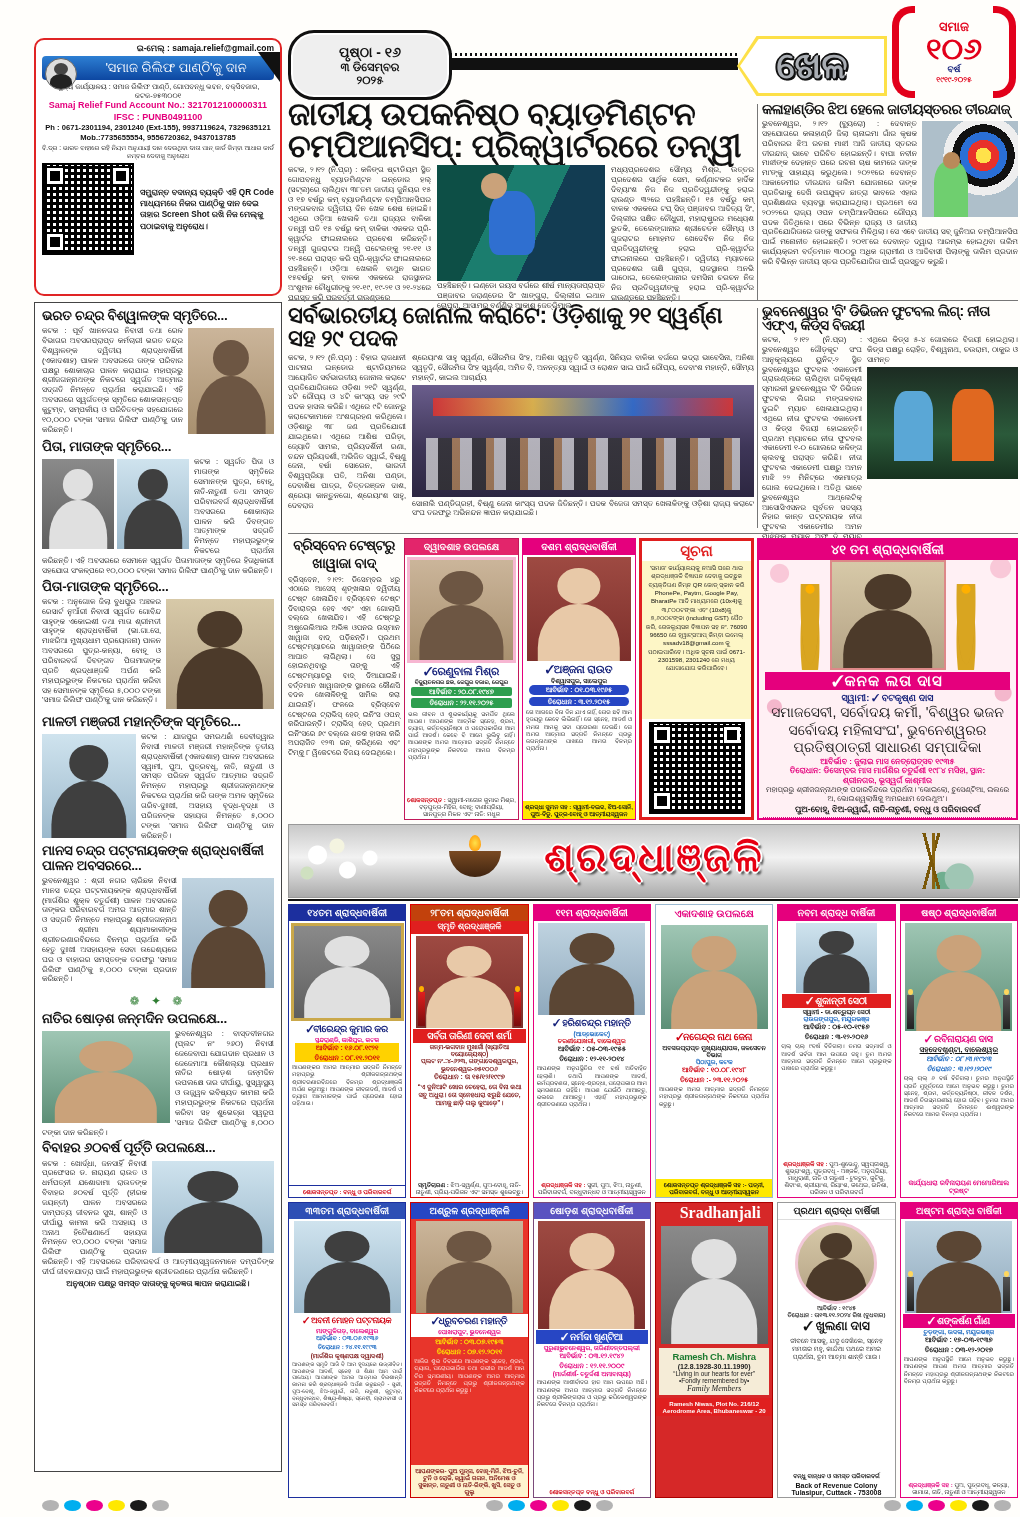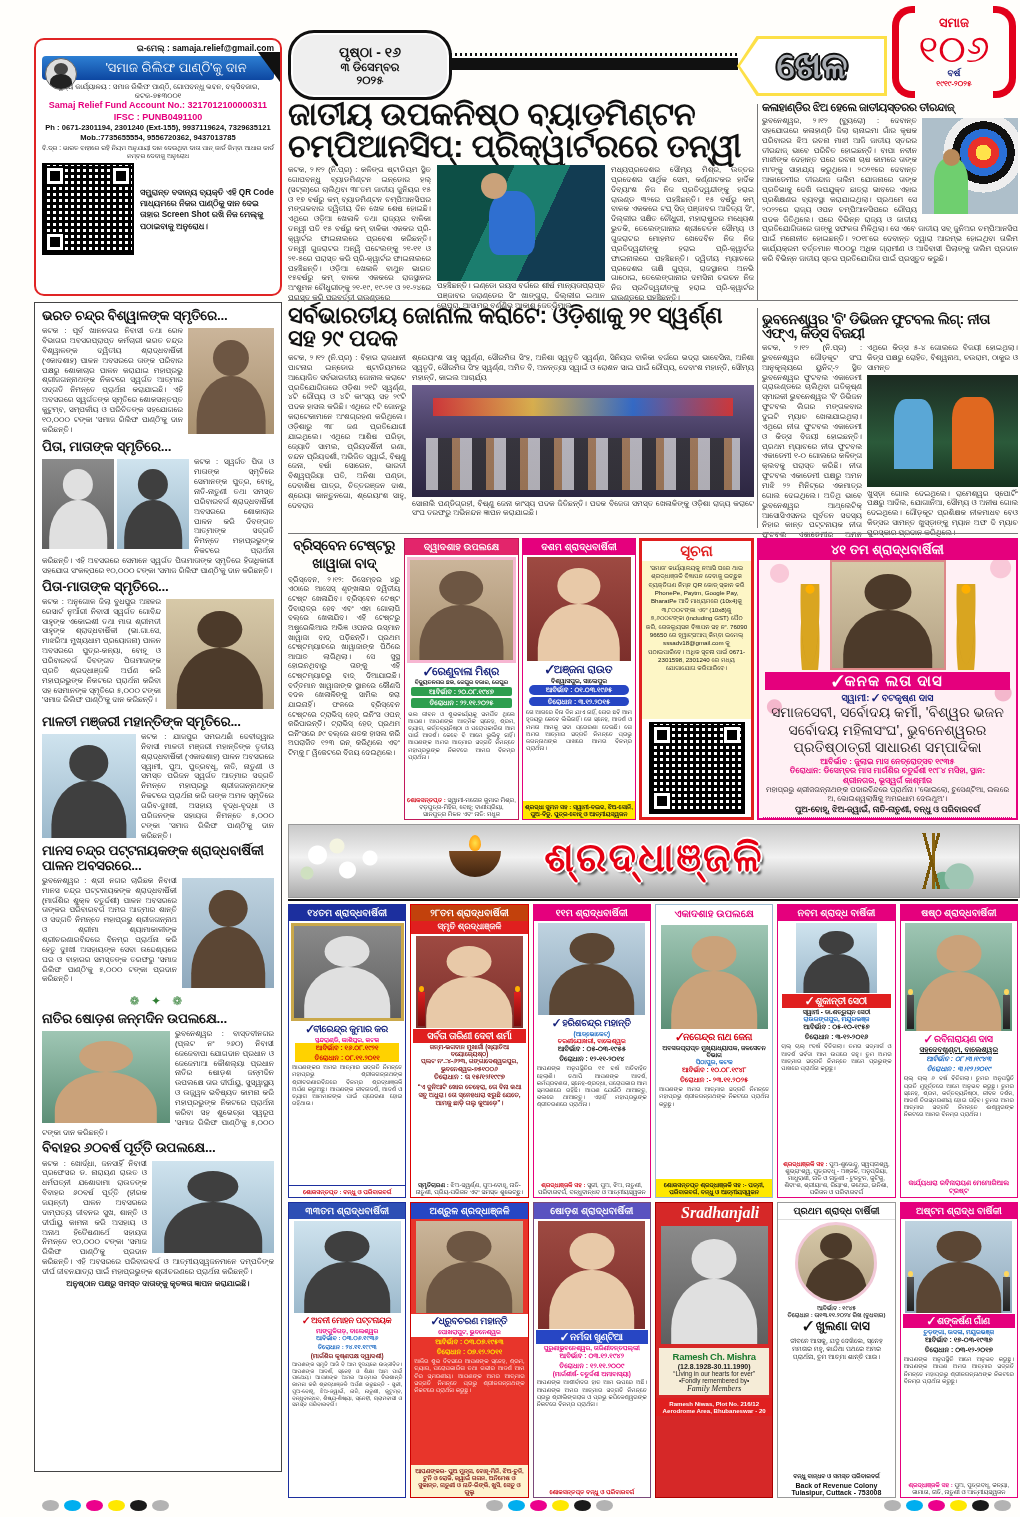--- a/index.html
+++ b/index.html
@@ -62,51 +62,51 @@
          clip-path:polygon(0 50%,13% 0,100% 0,100% 100%,13% 100%);background:#fde047;}
   .khela .in{position:absolute;inset:3px;clip-path:polygon(0 50%,13% 0,100% 0,100% 100%,13% 100%);
          background:#fff;display:flex;align-items:center;justify-content:center;}
   .khela .t{font-size:36px;font-weight:bold;color:#a9adb3;
          text-shadow:-2px 0 #111,2px 0 #111,0 -2px #111,0 2px #111,2px 2px #111;}
   .slogo{position:absolute;left:892px;top:6px;width:124px;height:92px;display:flex;align-items:stretch;}
   .slogo .br{width:16px;border:7px solid #e2001a;} 
   .slogo .br.l{border-right:none;border-radius:20px 0 0 20px;}
   .slogo .br.r{border-left:none;border-radius:0 20px 20px 0;}
   .slogo .mid{flex:1;text-align:center;color:#e2001a;display:flex;flex-direction:column;justify-content:center;}
-  .slogo .nm{font-size:13px;font-weight:bold;} .slogo .num{font-size:38px;font-weight:normal;line-height:.95;}
+  .slogo .nm{font-size:13px;font-weight:bold;} .slogo .num{font-size:30px;font-weight:bold;line-height:.95;}
   .slogo .wd{font-size:9px;color:#14207a;font-weight:bold;} .slogo .yr{font-size:7.5px;font-weight:bold;}
 
   
   .hl{font-weight:bold;letter-spacing:-.5px;line-height:1;margin:0 0 3px 0;}
   .art{position:absolute;box-sizing:border-box;}
   .art p{margin:0;font-size:7.6px;text-align:justify;line-height:1.3;}
   .a1{left:288px;top:98px;width:466px;height:200px;}
   .a1 .hl{font-size:32px;}
   .a1 .cols{display:flex;gap:6px;}
   .a1 .c{flex:1;}
   .a1 .midc{width:168px;flex:0 0 168px;}
   .badphoto{width:168px;height:116px;background:linear-gradient(115deg,#0d4f46 0 35%,#1b7d6e 35% 60%,#123c52 60%);}
   .badphoto::before{content:"";position:absolute;left:52px;top:26px;width:46px;height:64px;border-radius:40% 40% 20% 20%;background:#2f6fd0;}
   .badphoto::after{content:"";position:absolute;left:44px;top:8px;width:26px;height:26px;border-radius:50%;background:#caa27a;}
   .cap{margin-top:2px;}
   .a2{left:762px;top:102px;width:256px;height:196px;}
-  .a2 .hl{font-size:11px;}
+  .a2 .hl{font-size:14px;}
   .archphoto{width:96px;height:96px;background:radial-gradient(circle at 64% 36%,#ffe24a 0 9%,#e8312a 9% 18%,#2a6fd6 18% 27%,#111 27% 36%,#eee 36% 46%,#aebfca 46%);}
   .archphoto::before{content:"";position:absolute;left:12px;bottom:0;width:34px;height:56px;border-radius:40% 40% 0 0;background:#6fcf6f;}
   .archphoto::after{content:"";position:absolute;left:21px;bottom:48px;width:17px;height:17px;border-radius:50%;background:#b98a5a;}
   .a3{left:288px;top:304px;width:466px;height:228px;}
   .a3 .hl{font-size:23px;}
   .a3 .cols{display:flex;gap:6px;}
   .a3 .c1{width:118px;flex:0 0 118px;}
   .a3 .midw{flex:1;}
   .karphoto{width:100%;height:112px;margin:2px 0;background:linear-gradient(#6a5d8c,#3e3658 55%,#2c2640);}
   .karphoto::before{content:"";position:absolute;left:6%;top:12%;width:88%;height:16%;background:linear-gradient(90deg,#e8312a,#f5c542,#2a6fd6,#e8312a);opacity:.8;}
   .karphoto::after{content:"";position:absolute;left:4%;bottom:6%;width:92%;height:46%;
        background:repeating-linear-gradient(90deg,#d9d9d9 0 12px,#333 12px 26px,#b98a5a 26px 34px);opacity:.75;}
-  .a4{left:762px;top:304px;width:256px;height:228px;margin-top:8px;}
+  .a4{left:762px;top:304px;width:256px;height:228px;}
   .a4 .hl{font-size:14px;}
   .a4 .cols{display:flex;gap:5px;}
   .a4 .c1{width:100px;flex:0 0 100px;}
   .footphoto{width:100%;height:112px;margin:2px 0;background:linear-gradient(#1c2b22,#2b5a3a 60%,#17321f);}
   .footphoto::before{content:"";position:absolute;left:18%;top:22%;width:26%;height:62%;border-radius:30% 30% 0 0;background:#5aa7d6;}
   .footphoto::after{content:"";position:absolute;left:56%;top:20%;width:28%;height:64%;border-radius:30% 30% 0 0;background:#e06820;}
   .a5{left:288px;top:538px;width:112px;height:282px;}
   .a5 .hl{font-size:14px;text-align:center;line-height:1.1;}
   .a5 p{font-size:7.4px;}
   .vr{position:absolute;width:1px;background:#777;}
@@ -147,21 +147,21 @@
   .v6 .nm{color:#e5007d;} .v6 .s1{font-size:7.4px;text-decoration:underline;}
   .v6 .bd,.v6 .dd{color:#1565c0;font-style:italic;} .v6 .ft{color:#e5007d;font-weight:bold;font-size:6.8px;}
   .v7{border-color:#1c2f9e;} .v7 .h{background:#2e4fb5;} .v7 .nm{color:#d00010;font-size:8.3px;}
   .v7 .s1{color:#e5007d;} .v7 .bd,.v7 .dd{color:#1565c0;font-size:6.2px;} .v7 .s2{color:#7a1010;} .v7 .tx{font-size:5.5px;}
   .v8{border-color:#c00;background:#e8352b;} .v8 .h{background:#2746c4;}
   .v8 .nm{background:#fff;color:#14207a;margin:0;} .v8 .s1{background:#fff;color:#e5007d;padding-bottom:2px;}
   .v8 .bd,.v8 .dd{color:#ffe800;} .v8 .tx{color:#fff;} .v8 .ft{background:#fff3cf;color:#7a1010;font-weight:bold;}
   .v9{border-color:#7a4a7a;} .v9 .h{background:#5a53c0;} .v9 .nm{background:#2746c4;color:#fff;margin:0 2px;}
   .v9 .s1,.v9 .s2,.v9 .bd,.v9 .dd{color:#e5007d;} .v9 .ft{color:#d00010;font-weight:bold;}
   .v10{border-color:#a00;background:#d62828;color:#fff;}
-  .v10 .h{font-family:"Liberation Serif",serif;font-style:italic;font-size:16px;padding:2px;margin-left:12px;}
+  .v10 .h{font-family:"Liberation Serif",serif;font-size:16px;padding:2px;margin-left:12px;}
   .v10 .phw{height:118px;} .v10 .panel{background:#f5ecd7;color:#222;margin:3px;padding:2px;text-align:center;}
   .v10 .nm{color:#1b7a2f;font-size:9.5px;} .v10 .dt{font-size:7px;font-weight:bold;}
   .v10 .l1,.v10 .l2{font-size:6.4px;} .v10 .l3{font-family:"Liberation Serif",serif;font-style:italic;font-size:8px;}
   .v10 .ft{background:#e01f1f;color:#fff;font-weight:bold;}
   .v11{border-color:#999;} .v11 .h{color:#111;background:#fff;border-bottom:1px solid #ddd;}
   .v11 .phw{border-radius:50%;width:76px;height:76px;border:3px solid #f2c9d8;}
   .v11 .bd,.v11 .dd{font-size:6px;color:#333;padding:0;}
   .v11 .nm{font-size:12.5px;} .v11 .tx{text-align:center;font-size:6.6px;} .v11 .ft{font-weight:bold;}
   .v11 .ad{font-size:7px;}
   .v12{border-color:#e5007d;} .v12 .h{background:#e5007d;}
@@ -370,21 +370,20 @@
     </div>
   </div>
 
   <div class="art a4">
     <div class="hl" data-bind="articles.football.headline">ଭୁବନେଶ୍ୱର 'ବି' ଡିଭିଜନ ଫୁଟବଲ ଲିଗ୍: ନୀତା ଏଫ୍‌ଏ, କିଡ୍ସ ବିଜୟୀ</div>
     <div class="cols">
       <p class="c1" data-bind="articles.football.col1">କଟକ, ୨।୧୨ (ନି.ପ୍ର) : ଭୁବନେଶ୍ୱର ଗୌଡ଼କୂଟ ସଂଘ ଆନୁକୂଲ୍ୟରେ ୟୁନିଟ୍-୨ ସ୍ଥିତ ଭୁବନେଶ୍ୱର ଫୁଟବଲ ଏକାଡେମୀ ଗ୍ରାଉଣ୍ଡରେ ଚାଲିଥିବା ଗତିକୃଷ୍ଣ ସ୍ମାରକୀ ଭୁବନେଶ୍ୱର 'ବି' ଡିଭିଜନ ଫୁଟବଲ ଲିଗର ମଙ୍ଗଳବାର ଦୁଇଟି ମ୍ୟାଚ ଖେଳାଯାଇଥିଲା। ଏଥିରେ ନୀତା ଫୁଟବଲ ଏକାଡେମୀ ଓ କିଡ୍ସ ବିଜୟୀ ହୋଇଛନ୍ତି। ପ୍ରଥମ ମ୍ୟାଚରେ ନୀତା ଫୁଟବଲ ଏକାଡେମୀ ୧-୦ ଗୋଲରେ କଳିଙ୍ଗ କ୍ଲବକୁ ପରାସ୍ତ କରିଛି। ନୀତା ଫୁଟବଲ ଏକାଡେମୀ ପକ୍ଷରୁ ଅମନ ମାଝି ୨୨ ମିନିଟ୍‌ରେ ଏକମାତ୍ର ଗୋଲ ଦେଇଥିଲେ। ଅତିଥି ଭାବେ ଭୁବନେଶ୍ୱର ଆଥ୍‌ଲେଟିକ୍ ଆସୋସିଏସନର ପୂର୍ବତନ ସଦସ୍ୟ ନିହାର କାନ୍ତ ପଟ୍ଟନାୟକ ନୀତା ଫୁଟବଲ ଏକାଡେମୀର ଅମନ ମାଝିଙ୍କୁ ମ୍ୟାନ ଅଫ ଦି ମ୍ୟାଚ ପୁରସ୍କାର ପ୍ରଦାନ କରିଥିଲେ। ଦ୍ୱିତୀୟ ମ୍ୟାଚରେ କିଡ୍ସ ପେନାଲ୍ଟି ସୁଟଆଉଟ୍‌ରେ ୫-୪ ଗୋଲରେ ରାମେଶ୍ୱର ସ୍ପୋର୍ଟିଂକୁ ପରାସ୍ତ କରିଛି। ନିର୍ଦ୍ଧାରିତ ସମୟ ଖେଳ ଗୋଲଶୂନ୍ୟ ରହିବାରୁ ପେନାଲ୍ଟିର ଆଶ୍ରୟ ନିଆଯାଇଥିଲା।</p>
       <div style="flex:1">
         <p data-bind="articles.football.right_top">ଏଥିରେ କିଡ୍ସ ୫-୪ ଗୋଲରେ ବିଜୟୀ ହୋଇଥିଲା। କିଡ୍ସ ପକ୍ଷରୁ ରୋହିତ, ବିଶ୍ୱନାଥ, ଚଉରାମ, ଠାକୁର ଓ ସାମନ୍ତ</p>
         <div class="ph footphoto"></div>
-        <p data-bind="articles.football.right_bottom">ଖୁସ୍‌ଡ଼ା ଗୋଲ ଦେଇଥିଲେ। ରାମେଶ୍ୱର ସ୍ପୋର୍ଟିଂ ପକ୍ଷରୁ ଆଦିଲ, ଯୋଗାନିଆ, ସୌମ୍ୟ ଓ ଅନୀଷ ଗୋଲ ଦେଇଥିଲେ। ଗୌଡ଼କୂଟ ପ୍ରଶିକ୍ଷକ ନୀଳମାଧବ ବେଓ କିଡ୍ସର ସାମନ୍ତ ଖୁସ୍‌ଡ଼ାଙ୍କୁ ମ୍ୟାନ ଅଫ ଦି ମ୍ୟାଚ ପୁରସ୍କାର ପ୍ରଦାନ କରିଥିଲେ।</p>
       </div>
     </div>
   </div>
 
   <div class="hr" style="left:288px;top:533px;width:730px"></div>
   <div class="vr" style="left:757px;top:308px;height:220px"></div>
 
   <div class="art a5">
     <div class="hl" data-bind="articles.cricket.headline_1">ବ୍ରିସ୍‌ବେନ ଟେଷ୍ଟରୁ</div>
     <div class="hl" data-bind="articles.cricket.headline_2">ଖାୱାଜା ବାଦ୍</div>

